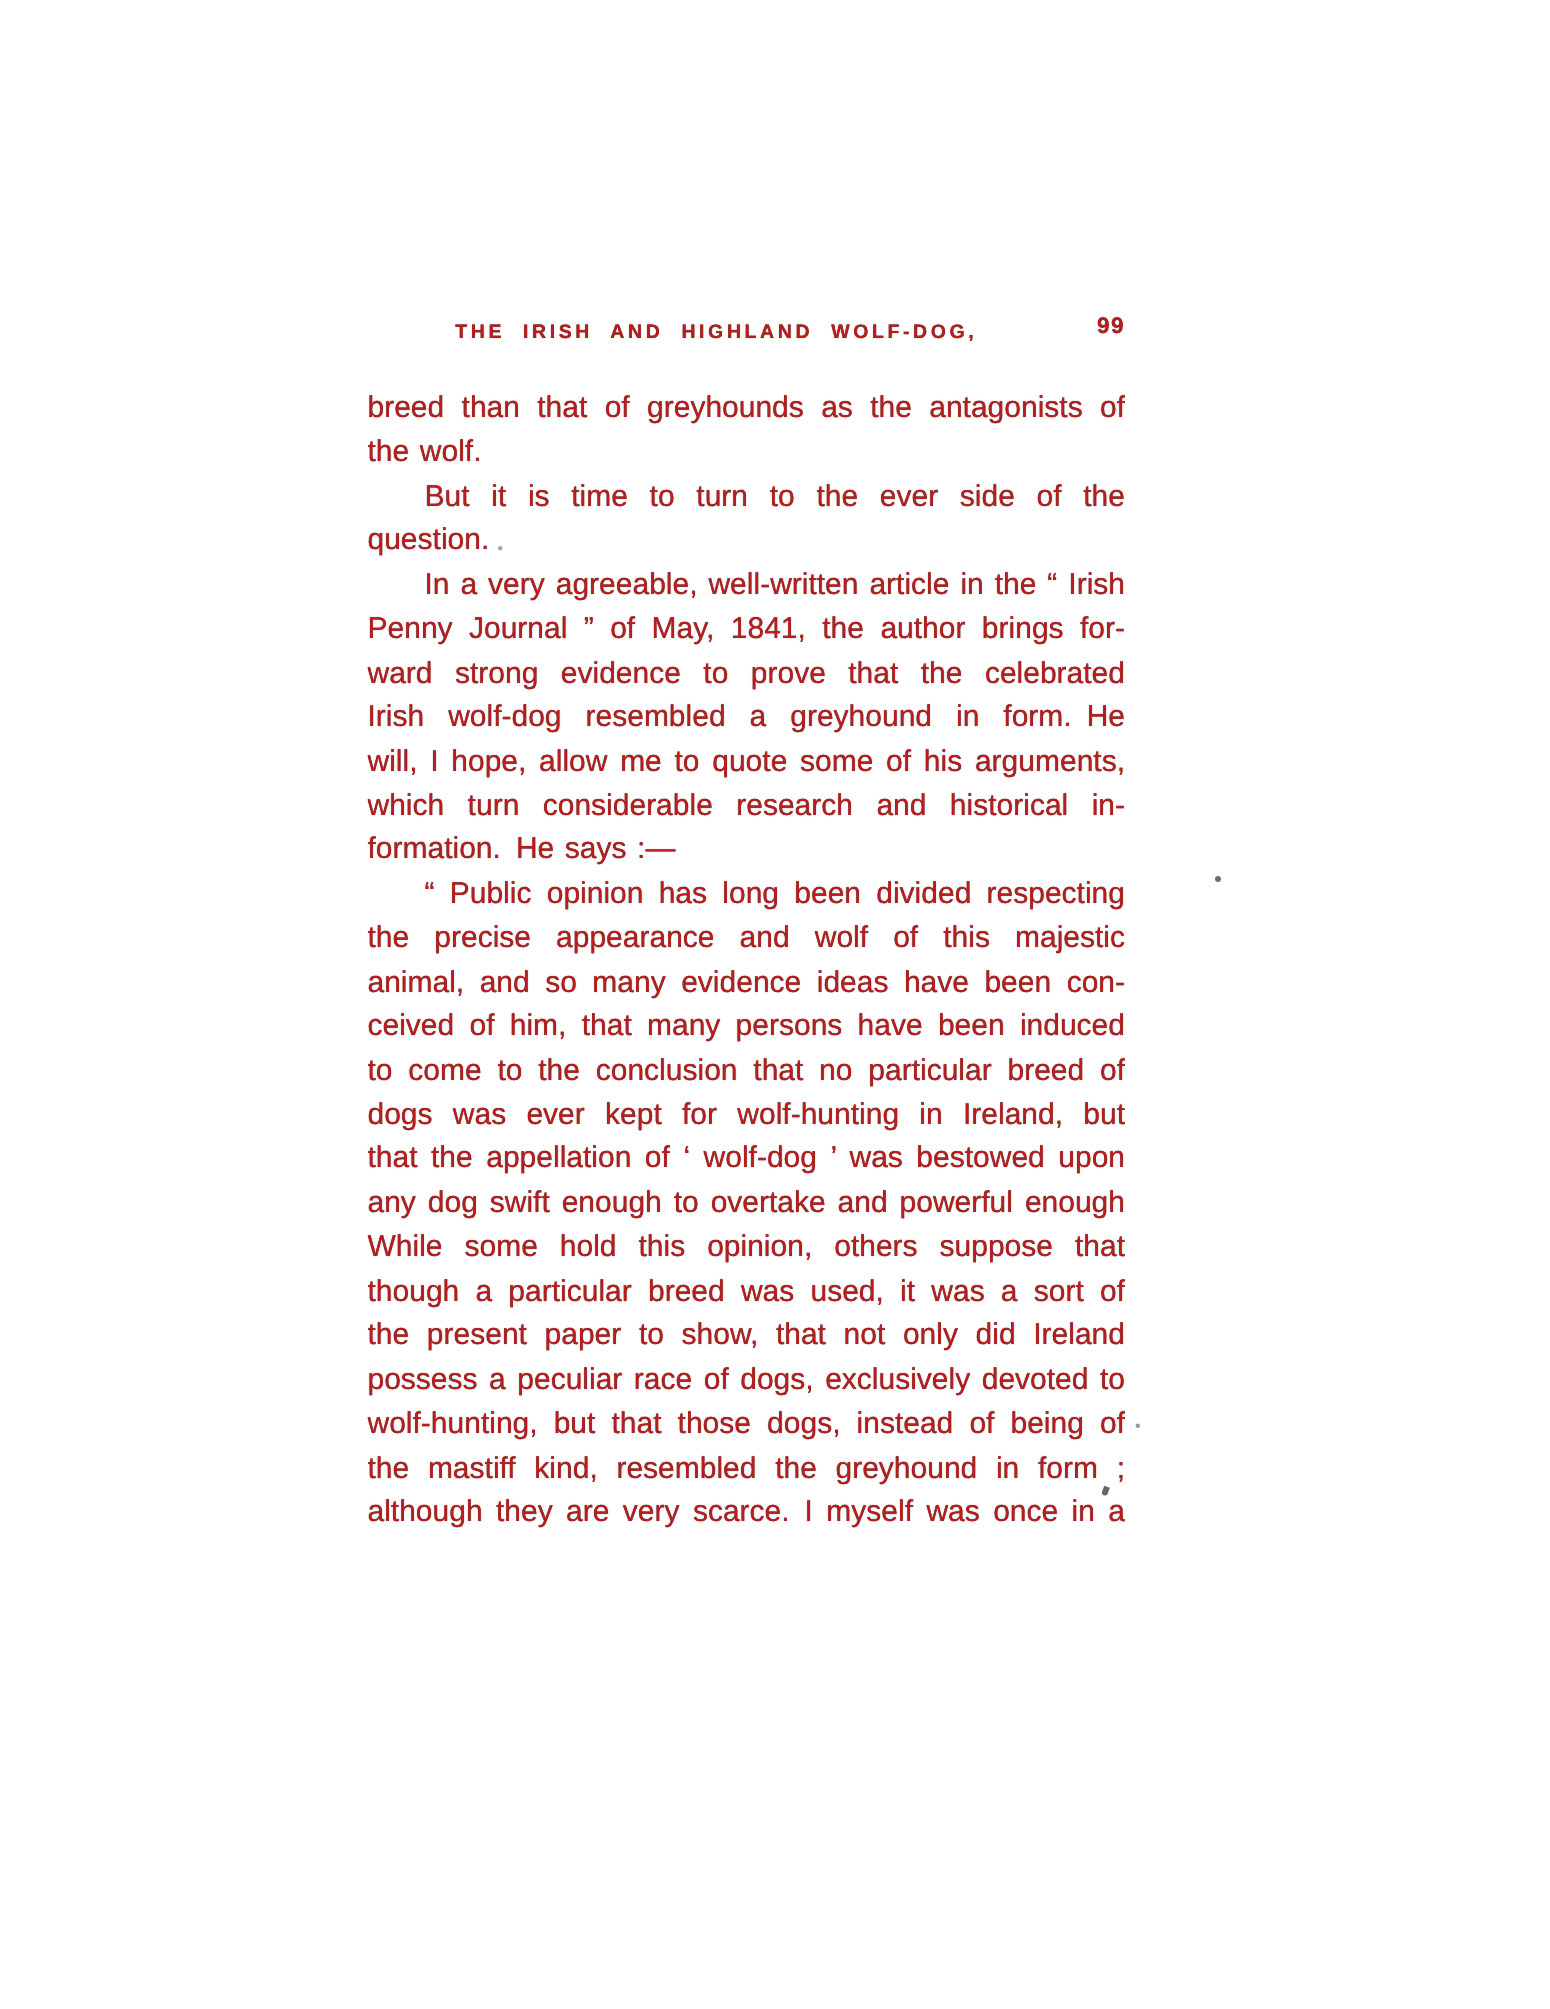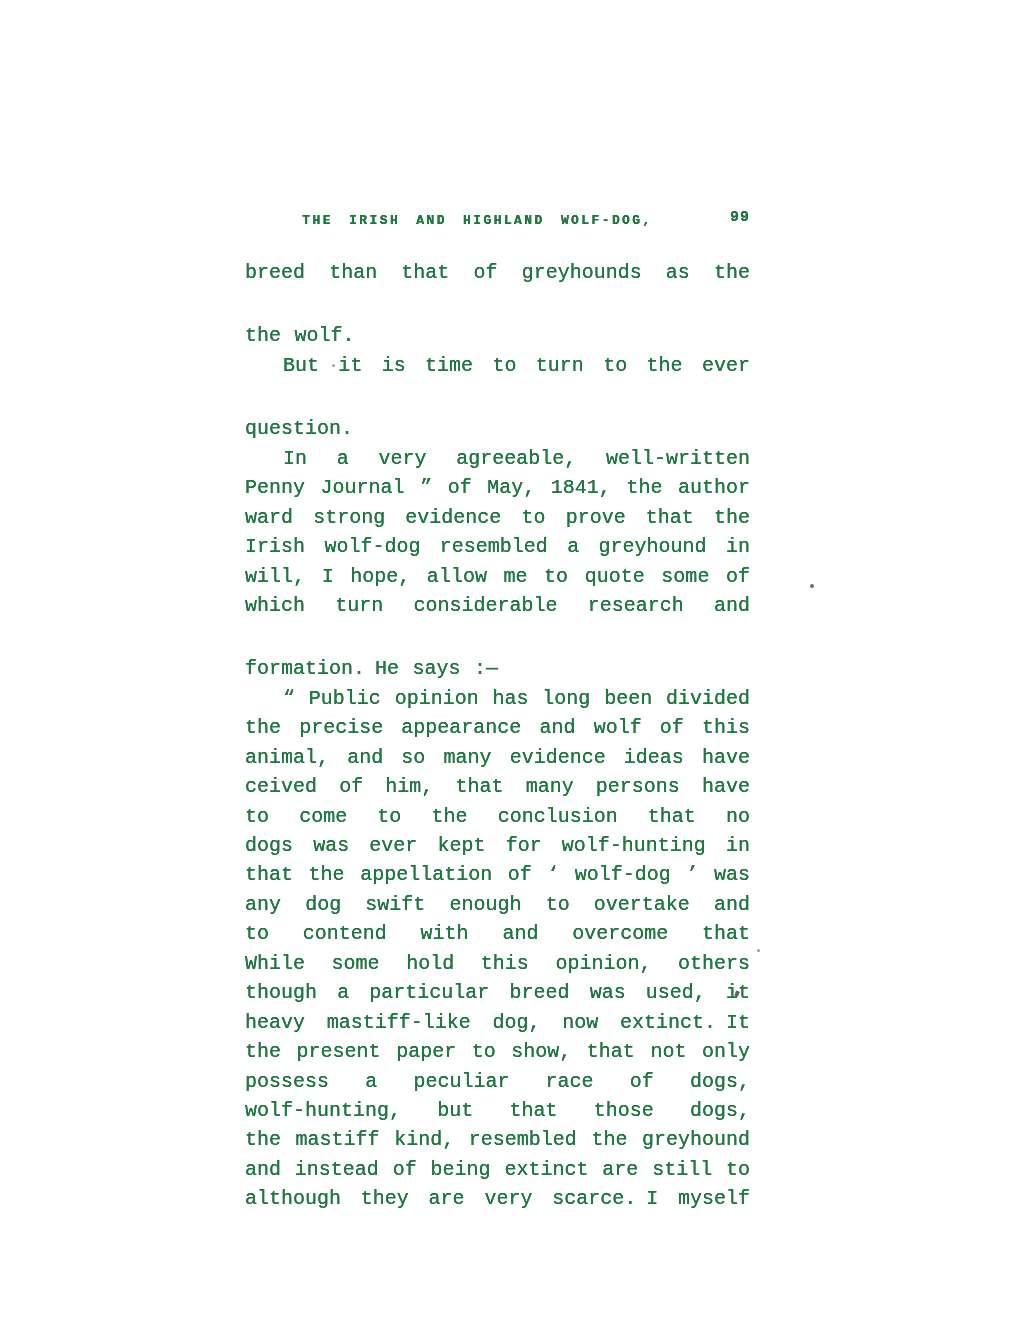--- a/index.html
+++ b/index.html
@@ -8,22 +8,22 @@
     width: 1033px;
     height: 1339px;
     background: #ffffff;
     overflow: hidden;
   }
   .page {
     position: relative;
     width: 1033px;
     height: 1269px;
     background: #ffffff;
-    font-family: Liberation Mono, monospace;
-    color: #15803d;
+    font-family: Liberation Sans, sans-serif;
+    color: #b91c1c;
   }
   .text-block {
     position: absolute;
     left: 245px;
     top: 213px;
     width: 505px;
   }
   .running-head {
     position: relative;
     height: 45px;
@@ -60,21 +60,20 @@
     word-spacing: 1.5px;
   }
   .line::after {
     content: "";
     display: inline-block;
     width: 100%;
     height: 0;
   }
   .line.no-justify {
     text-align: left;
-    margin-top: 34px;
   }
   .line.no-justify::after {
     content: none;
   }
   .line.indent {
     text-indent: 38px;
   }
   .artifact {
     position: absolute;
     background: #4a4a4a;
@@ -116,29 +115,26 @@
         <div class="line">which turn considerable research and historical in-</div>
         <div class="line no-justify">formation. He says :—</div>
         <div class="line indent">“ Public opinion has long been divided respecting</div>
         <div class="line">the precise appearance and wolf of this majestic</div>
         <div class="line">animal, and so many evidence ideas have been con-</div>
         <div class="line">ceived of him, that many persons have been induced</div>
         <div class="line">to come to the conclusion that no particular breed of</div>
         <div class="line">dogs was ever kept for wolf-hunting in Ireland, but</div>
         <div class="line">that the appellation of ‘ wolf-dog ’ was bestowed upon</div>
         <div class="line">any dog swift enough to overtake and powerful enough</div>
-        <div class="line">to contend with and overcome that formidable animal.</div>
         <div class="line">While some hold this opinion, others suppose that</div>
         <div class="line">though a particular breed was used, it was a sort of</div>
-        <div class="line">heavy mastiff-like dog, now extinct. It is the object of</div>
         <div class="line">the present paper to show, that not only did Ireland</div>
         <div class="line">possess a peculiar race of dogs, exclusively devoted to</div>
         <div class="line">wolf-hunting, but that those dogs, instead of being of</div>
         <div class="line">the mastiff kind, resembled the greyhound in form ;</div>
-        <div class="line">and instead of being extinct are still to be met with,</div>
         <div class="line">although they are very scarce. I myself was once in a</div>
       </div>
 
   </div>
 
   <div class="artifact dot-1"></div>
   <div class="artifact dot-2"></div>
   <div class="artifact dot-3"></div>
   <div class="artifact mark-under-to"></div>
 

